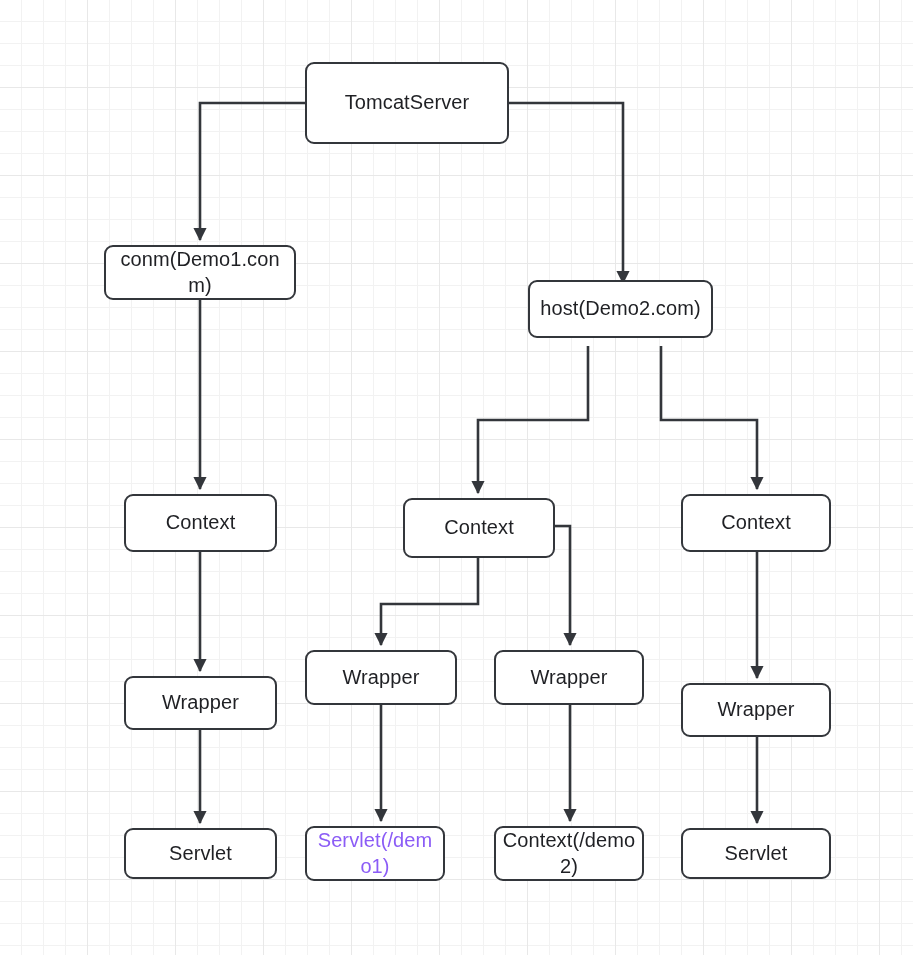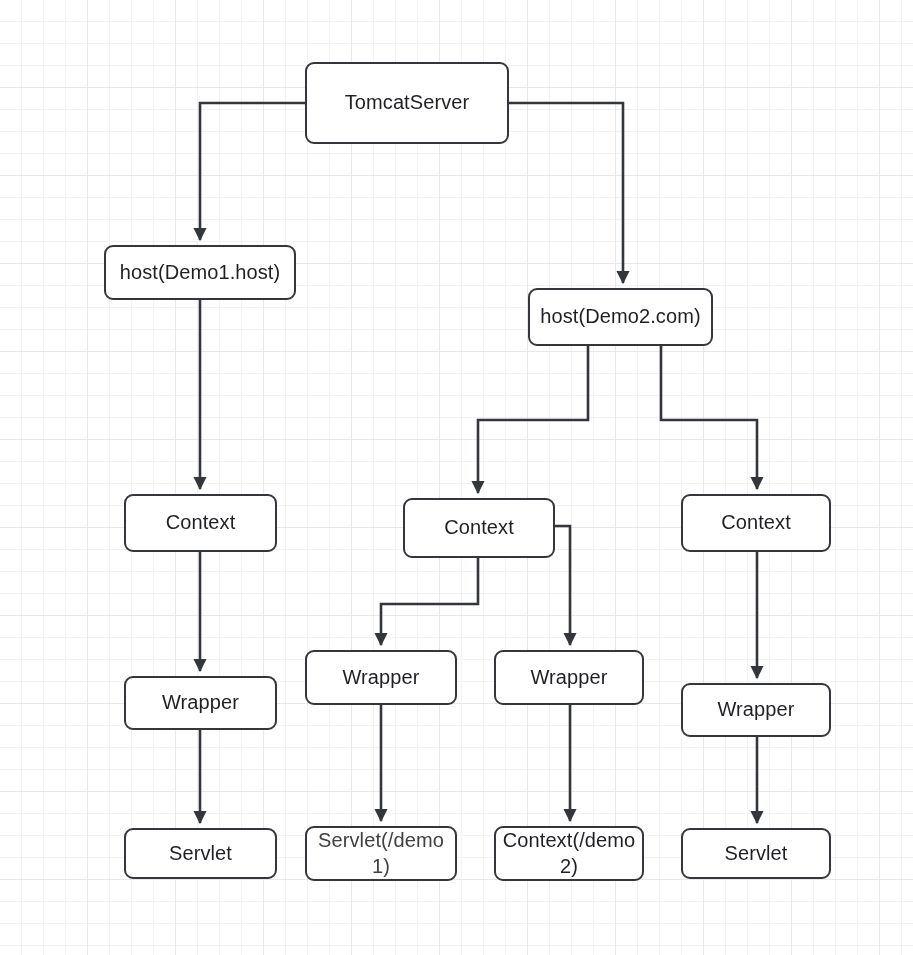--- a/index.html
+++ b/index.html
@@ -90,23 +90,23 @@
         <path d="M 570 705 L 570 821" marker-end="url(#arrow)"></path>
         <path d="M 757 737 L 757 823" marker-end="url(#arrow)"></path>
       </g>
   </svg>
 
   <div id="node-group">
       <div class="node" style="left: 305px; top: 62px; width: 204px; height: 82px; border-color: rgb(51, 54, 59); background: rgb(255, 255, 255); color: rgb(31, 32, 36);">
         <span>TomcatServer</span>
       </div>
       <div class="node" style="left: 104px; top: 245px; width: 192px; height: 55px; border-color: rgb(51, 54, 59); background: rgb(255, 255, 255); color: rgb(31, 32, 36);">
-        <span>host(Demo1.host)</span>
+        <span>conm(Demo1.conm)</span>
       </div>
-      <div class="node" style="left: 528px; top: 288px; width: 185px; height: 58px; border-color: rgb(51, 54, 59); background: rgb(255, 255, 255); color: rgb(31, 32, 36);">
+      <div class="node" style="left: 528px; top: 280px; width: 185px; height: 58px; border-color: rgb(51, 54, 59); background: rgb(255, 255, 255); color: rgb(31, 32, 36);">
         <span>host(Demo2.com)</span>
       </div>
       <div class="node" style="left: 124px; top: 494px; width: 153px; height: 58px; border-color: rgb(51, 54, 59); background: rgb(255, 255, 255); color: rgb(31, 32, 36);">
         <span>Context</span>
       </div>
       <div class="node" style="left: 403px; top: 498px; width: 152px; height: 60px; border-color: rgb(51, 54, 59); background: rgb(255, 255, 255); color: rgb(31, 32, 36);">
         <span>Context</span>
       </div>
       <div class="node" style="left: 681px; top: 494px; width: 150px; height: 58px; border-color: rgb(51, 54, 59); background: rgb(255, 255, 255); color: rgb(31, 32, 36);">
         <span>Context</span>
@@ -119,21 +119,21 @@
       </div>
       <div class="node" style="left: 494px; top: 650px; width: 150px; height: 55px; border-color: rgb(51, 54, 59); background: rgb(255, 255, 255); color: rgb(31, 32, 36);">
         <span>Wrapper</span>
       </div>
       <div class="node" style="left: 681px; top: 683px; width: 150px; height: 54px; border-color: rgb(51, 54, 59); background: rgb(255, 255, 255); color: rgb(31, 32, 36);">
         <span>Wrapper</span>
       </div>
       <div class="node" style="left: 124px; top: 828px; width: 153px; height: 51px; border-color: rgb(51, 54, 59); background: rgb(255, 255, 255); color: rgb(31, 32, 36);">
         <span>Servlet</span>
       </div>
-      <div class="node" style="left: 305px; top: 826px; width: 152px; height: 55px; border-color: rgb(51, 54, 59); background: rgb(255, 255, 255); color: #404040;">
+      <div class="node" style="left: 305px; top: 826px; width: 140px; height: 55px; border-color: rgb(51, 54, 59); background: rgb(255, 255, 255); color: #8b5cf6;">
         <span>Servlet(/demo1)</span>
       </div>
       <div class="node" style="left: 494px; top: 826px; width: 150px; height: 55px; border-color: rgb(51, 54, 59); background: rgb(255, 255, 255); color: rgb(31, 32, 36);">
         <span>Context(/demo2)</span>
       </div>
       <div class="node" style="left: 681px; top: 828px; width: 150px; height: 51px; border-color: rgb(51, 54, 59); background: rgb(255, 255, 255); color: rgb(31, 32, 36);">
         <span>Servlet</span>
       </div>
     </div>
 

